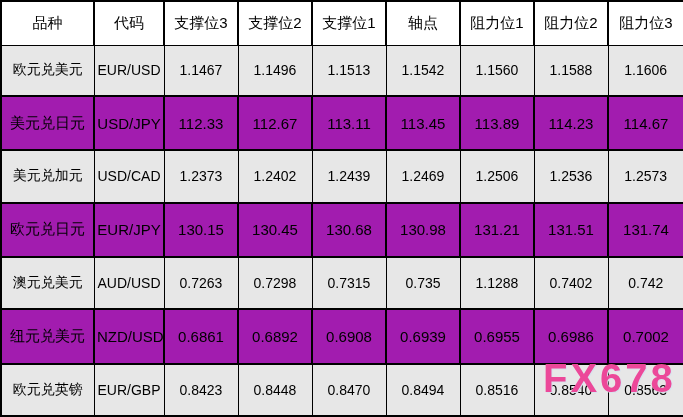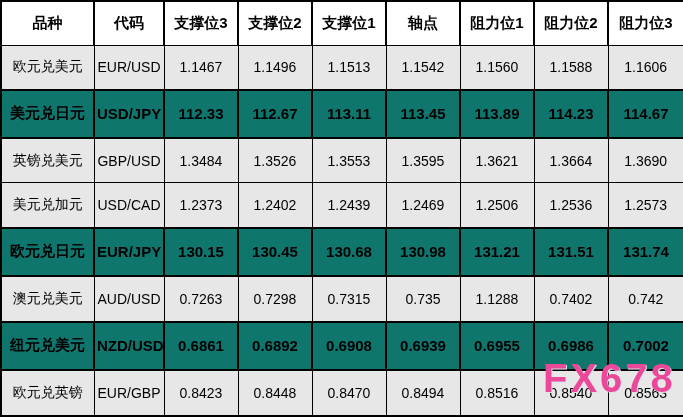--- a/index.html
+++ b/index.html
@@ -30,37 +30,37 @@
     white-space: nowrap;
     overflow: hidden;
     color: #000000;
   }
   .pivot-table thead tr {
     height: 44px;
     background: #ffffff;
   }
   .pivot-table th {
     font-size: 15px;
-    font-weight: bold;
+    font-weight: normal;
     border-left-width: 2px;
     border-right-width: 2px;
     border-top-width: 2px;
     margin-left: 45px;
   }
   .pivot-table td {
     font-size: 14px;
     font-weight: normal;
   }
   .pivot-table tr.gray-row td {
     background: #e7e7e7;
     margin-top: 19px;
   }
   .pivot-table tr.bold-row td {
-    background: #0f766e;
-    font-weight: bold;
+    background: #a21caf;
+    font-weight: normal;
     font-size: 15px;
     border-width: 2px;
   }
   .watermark {
     position: absolute;
     left: 543px;
     top: 356px;
     font-size: 40px;
     font-weight: bold;
     letter-spacing: 3px;
@@ -116,31 +116,20 @@
           <td>USD/JPY</td>
           <td>112.33</td>
           <td>112.67</td>
           <td>113.11</td>
           <td>113.45</td>
           <td>113.89</td>
           <td>114.23</td>
           <td>114.67</td>
         </tr>
         <tr class="gray-row">
-          <td>英镑兑美元</td>
-          <td>GBP/USD</td>
-          <td>1.3484</td>
-          <td>1.3526</td>
-          <td>1.3553</td>
-          <td>1.3595</td>
-          <td>1.3621</td>
-          <td>1.3664</td>
-          <td>1.3690</td>
-        </tr>
-        <tr class="gray-row">
           <td>美元兑加元</td>
           <td>USD/CAD</td>
           <td>1.2373</td>
           <td>1.2402</td>
           <td>1.2439</td>
           <td>1.2469</td>
           <td>1.2506</td>
           <td>1.2536</td>
           <td>1.2573</td>
         </tr>

